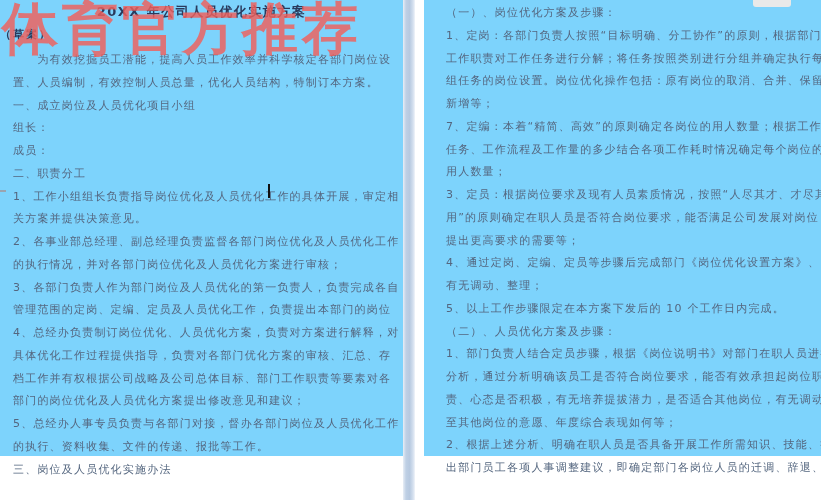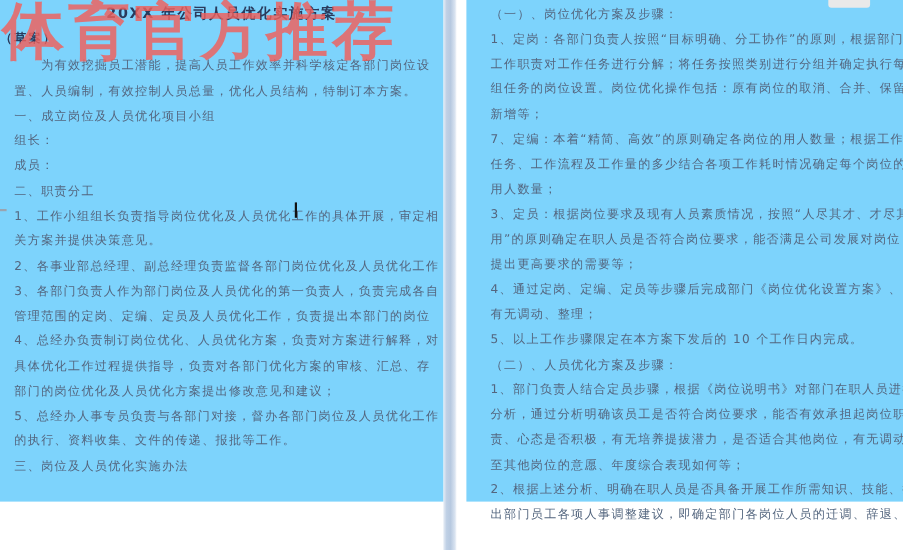--- a/index.html
+++ b/index.html
@@ -70,24 +70,26 @@
   <div class="lines">
       <div class="line">　　为有效挖掘员工潜能，提高人员工作效率并科学核定各部门岗位设</div>
       <div class="line">置、人员编制，有效控制人员总量，优化人员结构，特制订本方案。</div>
       <div class="line">一、成立岗位及人员优化项目小组</div>
       <div class="line">组长：</div>
       <div class="line">成员：</div>
       <div class="line">二、职责分工</div>
       <div class="line">1、工作小组组长负责指导岗位优化及人员优化工作的具体开展，审定相</div>
       <div class="line">关方案并提供决策意见。</div>
       <div class="line">2、各事业部总经理、副总经理负责监督各部门岗位优化及人员优化工作</div>
+      <div class="line">的执行情况，并对各部门岗位优化及人员优化方案进行审核；</div>
       <div class="line">3、各部门负责人作为部门岗位及人员优化的第一负责人，负责完成各自</div>
       <div class="line">管理范围的定岗、定编、定员及人员优化工作，负责提出本部门的岗位</div>
       <div class="line">4、总经办负责制订岗位优化、人员优化方案，负责对方案进行解释，对</div>
       <div class="line">具体优化工作过程提供指导，负责对各部门优化方案的审核、汇总、存</div>
+      <div class="line">档工作并有权根据公司战略及公司总体目标、部门工作职责等要素对各</div>
       <div class="line">部门的岗位优化及人员优化方案提出修改意见和建议；</div>
       <div class="line">5、总经办人事专员负责与各部门对接，督办各部门岗位及人员优化工作</div>
       <div class="line">的执行、资料收集、文件的传递、报批等工作。</div>
       <div class="line">三、岗位及人员优化实施办法</div>
     </div>
 </div>
 
 <div class="gutter"></div>
 
 <div class="page page-right">

